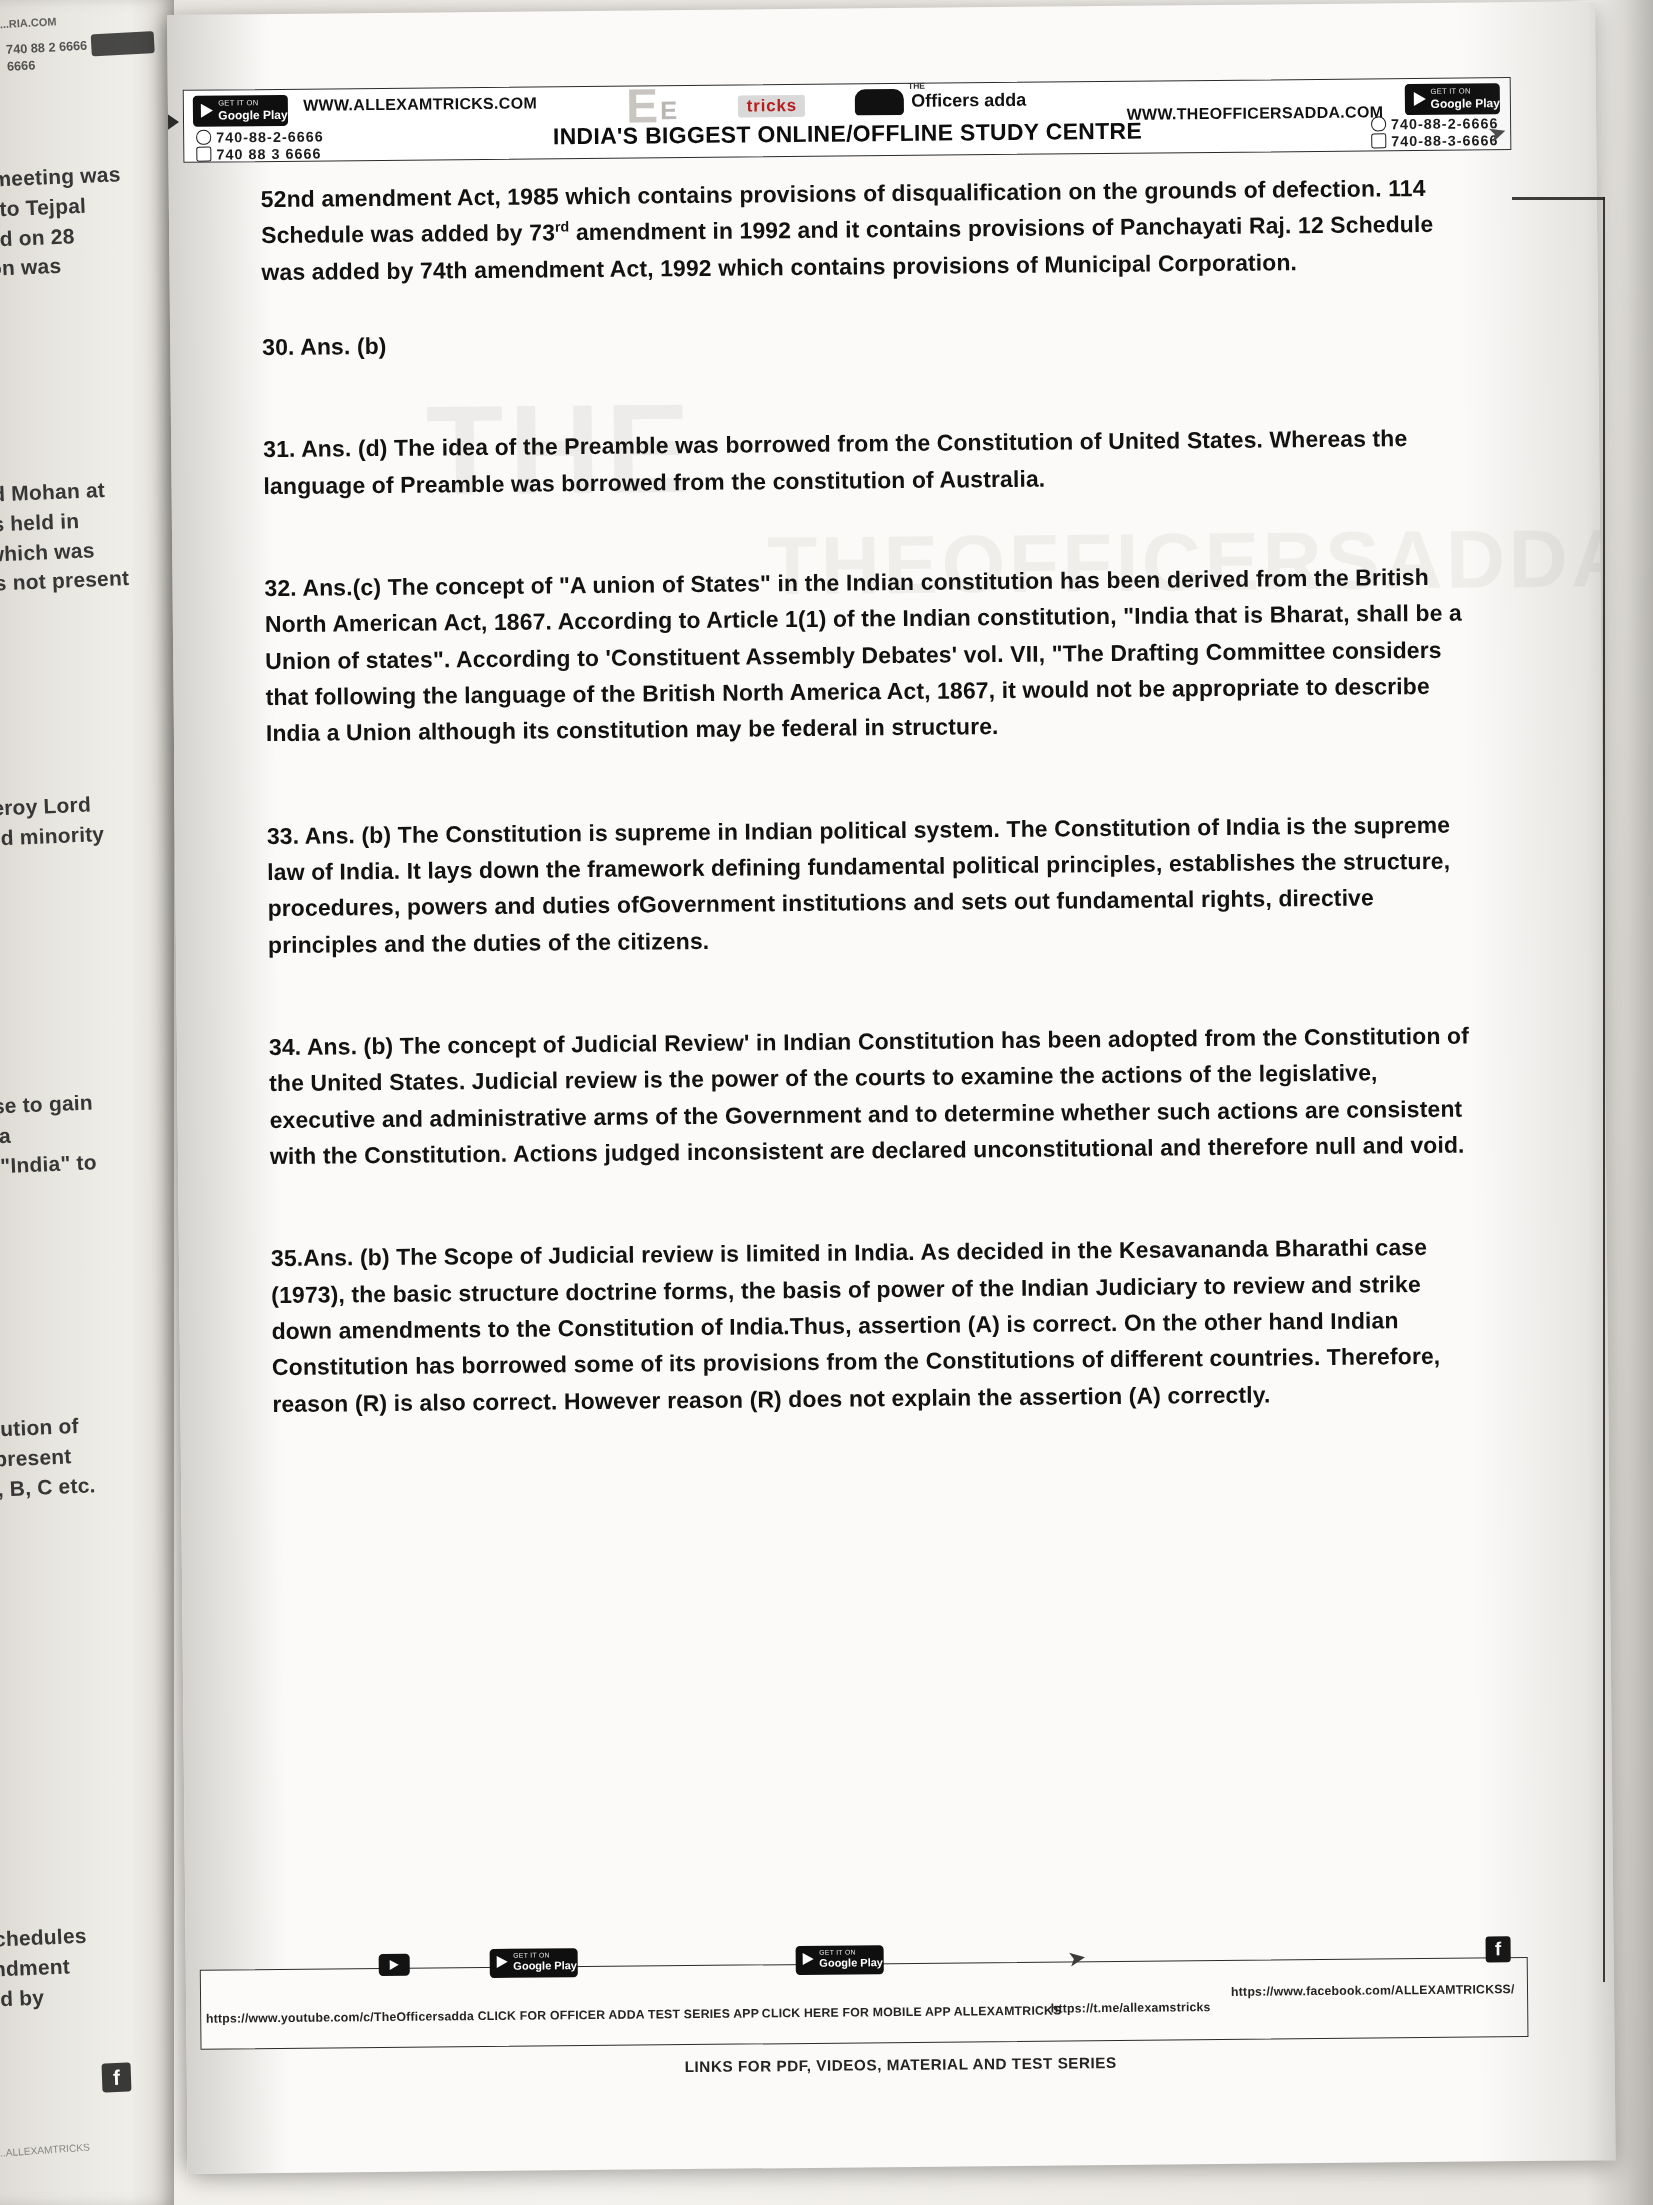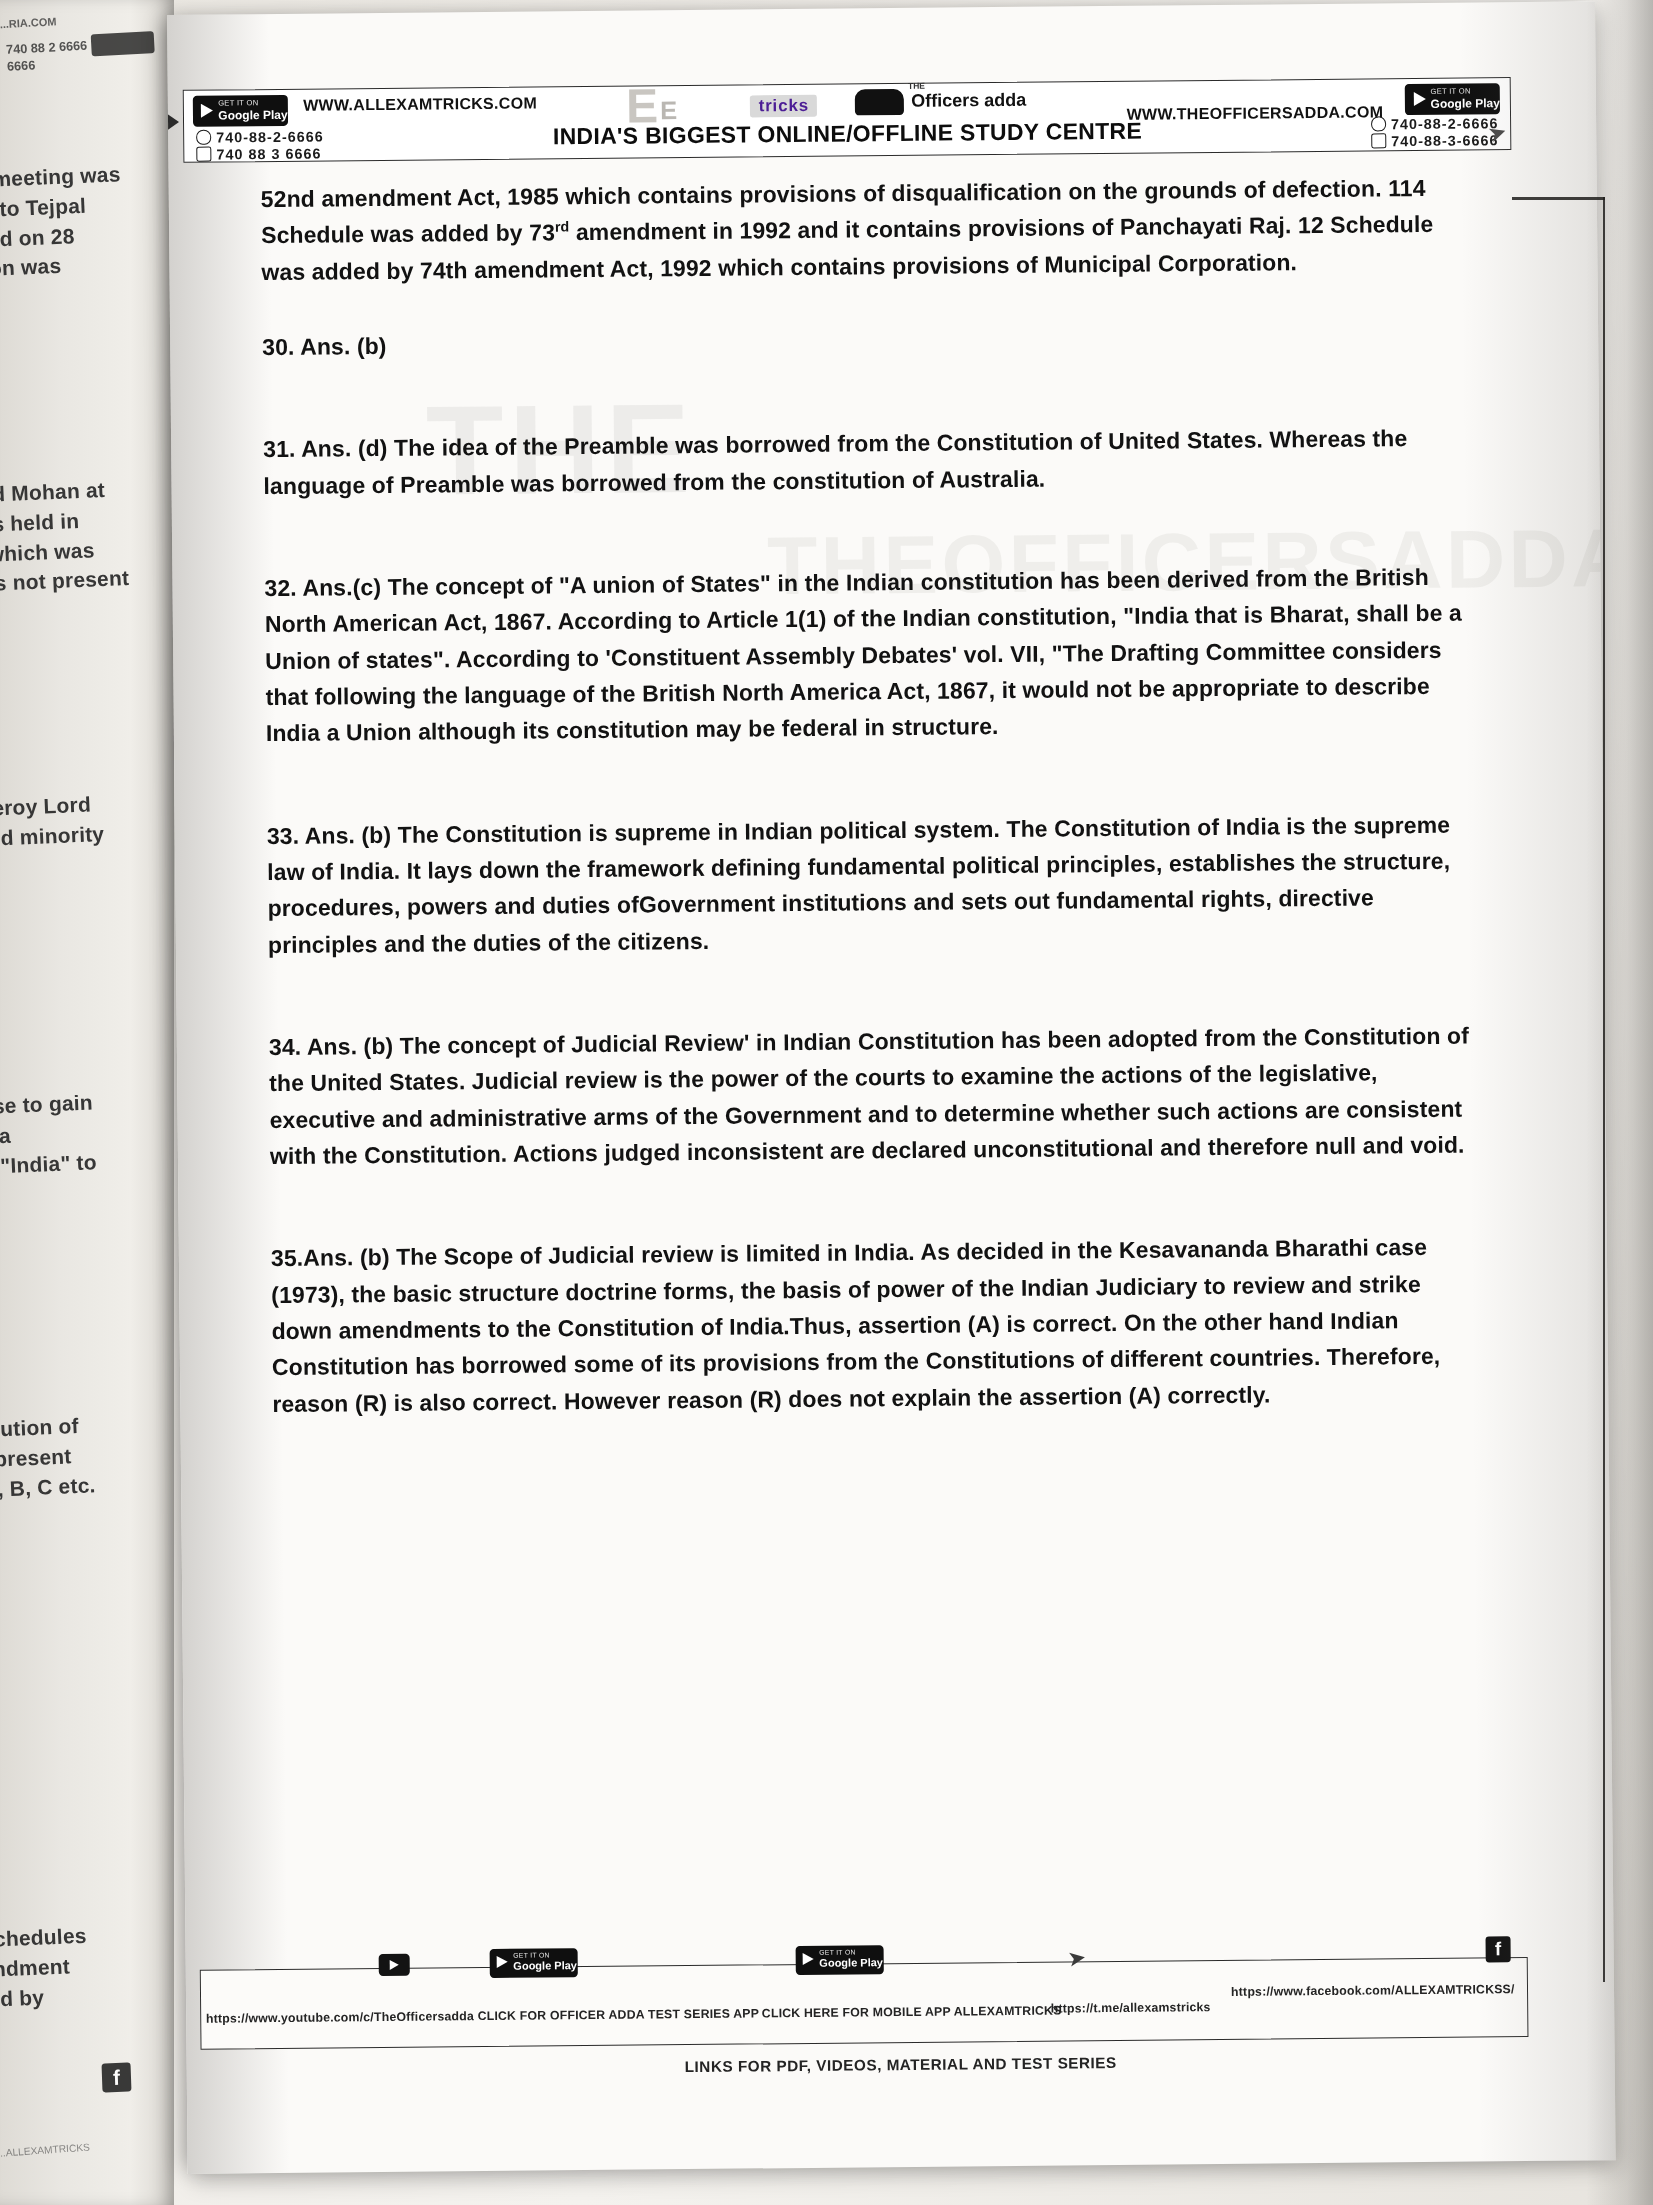--- a/index.html
+++ b/index.html
@@ -253,24 +253,24 @@
   }
   .hdr-logo-center {
     position: absolute;
     left: 544px;
     top: 1.7px;
     width: 255px;
     height: 34px;
   }
   .logo-tricks {
     position: absolute;
-    left: 22px; top: 8.5px;
+    left: 10px; top: 8.5px;
     font-size: 17px;
     font-weight: 700;
-    color: #4c1d95;
+    color: #b91c1c;
     background: #d9d9d9;
     padding: 0.8px 8.5px;
     border-radius: 2.5px;
     letter-spacing: 0.8px;
   }
   .logo-car {
     position: absolute;
     left: 127px; top: 3.4px;
     width: 49px; height: 25.5px;
     background: #111;

